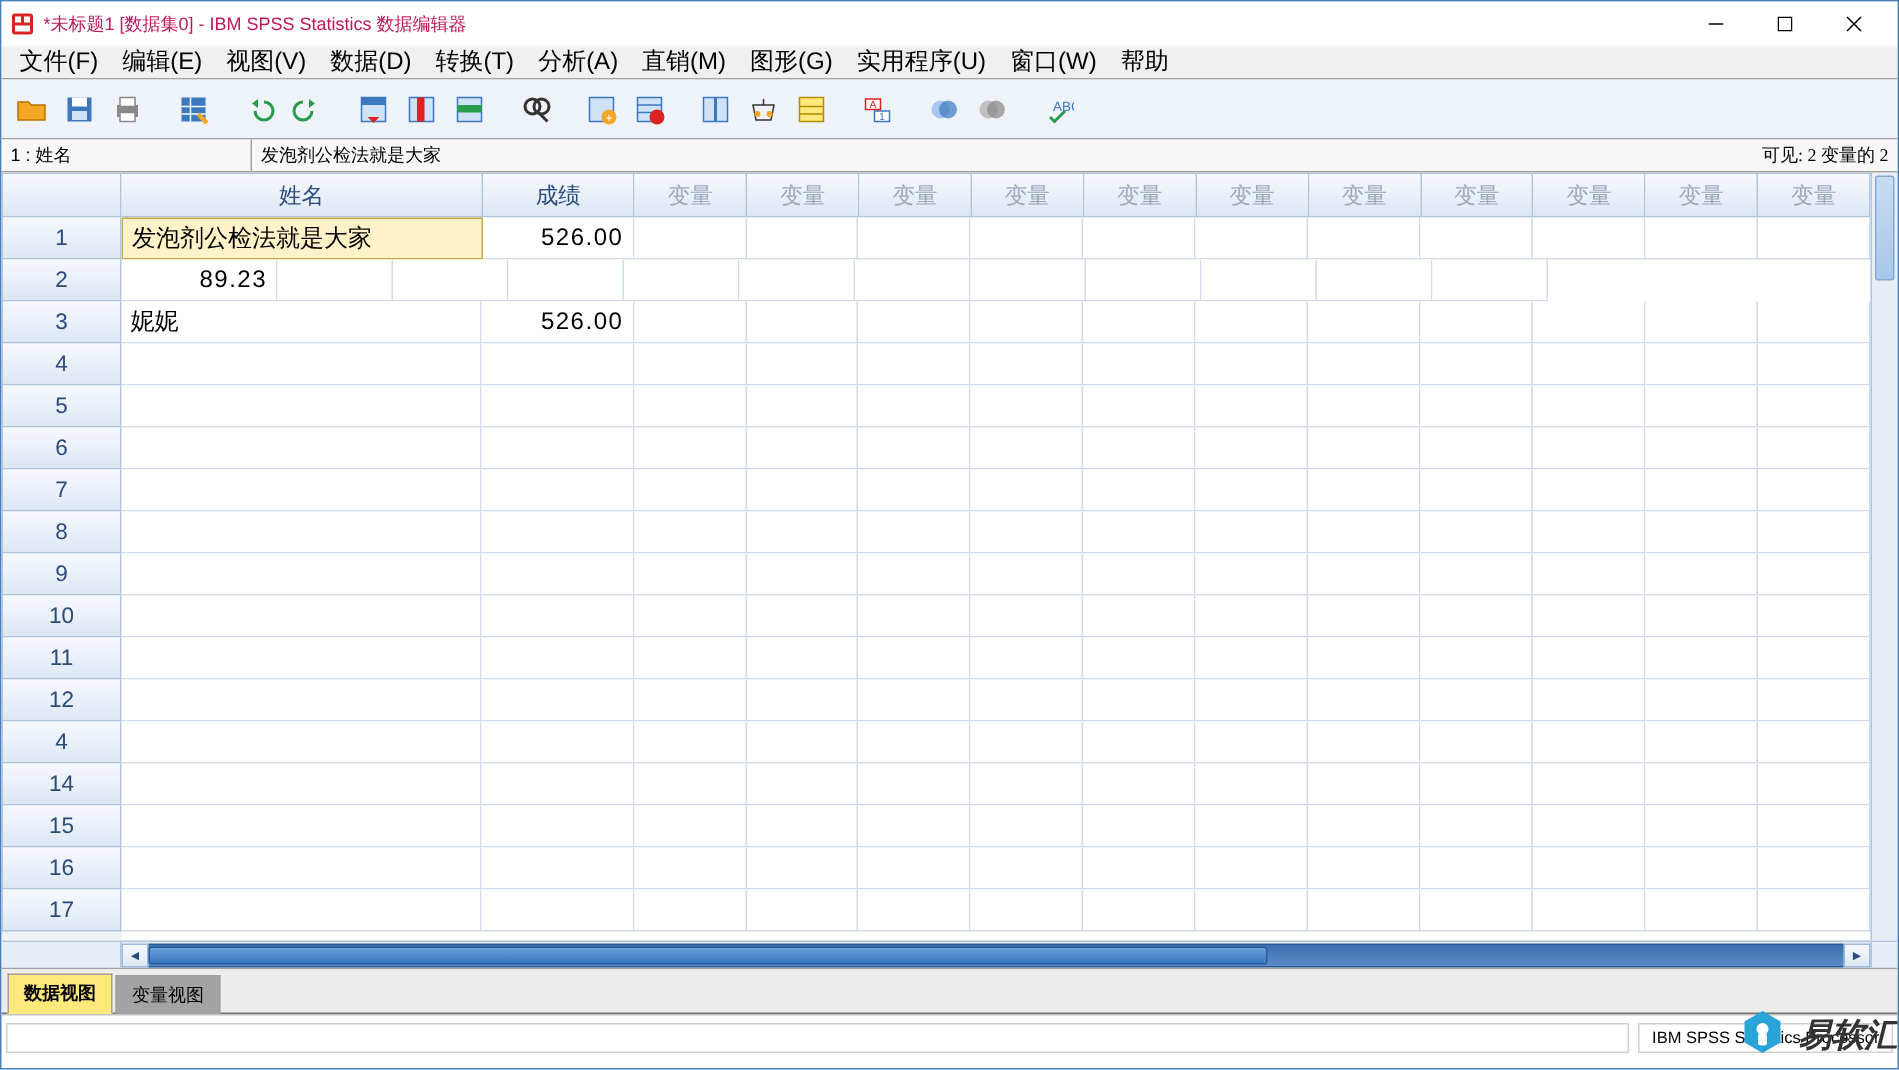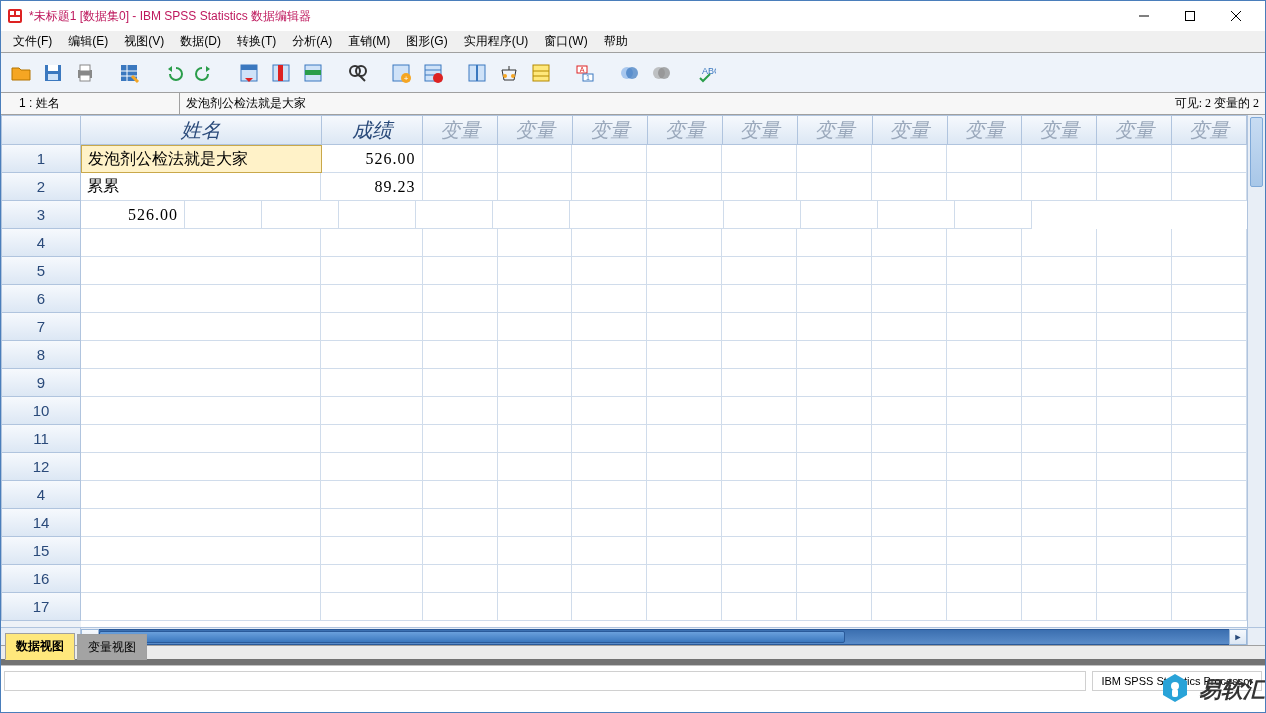--- a/index.html
+++ b/index.html
@@ -2,51 +2,51 @@
 <html><head>
 <meta charset="utf-8">
 <style>
 * { box-sizing: border-box; margin: 0; padding: 0; }
 body { font-family: "Microsoft YaHei", SimSun, Arial, sans-serif; font-size: 12px; background: #fff; overflow: hidden; width: 1266px; height: 713px; border: 1px solid #4a7ebb; position: relative; }
 .titlebar { height: 30px; display: flex; align-items: center; padding: 0 6px; background: #fff; }
 .titlebar .appicon { width: 16px; height: 16px; margin-right: 6px; }
 .titlebar .title { flex: 1; font-size: 12px; color: #be185d; }
 .winbtns { display: flex; gap: 0; }
 .winbtn { width: 46px; height: 28px; display: flex; align-items: center; justify-content: center; color: #000; }
-.menubar { height: 22px; border-bottom: 1px solid #a0a0a0; display: flex; align-items: center; padding: 0 4px; background: #f0f0f0; font-size: 12px; }
+.menubar { height: 22px; border-bottom: 1px solid #a0a0a0; display: flex; align-items: center; padding: 0 4px; background: #f0f0f0; font-size: 16px; }
 .menuitem { padding: 2px 8px; cursor: default; }
 .toolbar { height: 40px; background: #eef3fa; border-bottom: 1px solid #a0a0a0; display: flex; align-items: center; padding: 0 6px; gap: 4px; }
 .tbtn { width: 28px; height: 28px; display: flex; align-items: center; justify-content: center; border: 1px solid transparent; border-radius: 2px; }
 .tsep { width: 8px; }
 .cellbar { height: 22px; border-bottom: 1px solid #a0a0a0; display: flex; align-items: center; background: #f7f7f7; }
-.cellname { width: 167px; padding: 0 6px; font-size: 12px; border-right: 1px solid #a0a0a0; height: 100%; display: flex; align-items: center; margin-left: 12px; }
+.cellname { width: 167px; padding: 0 6px; font-size: 12px; border-right: 1px solid #a0a0a0; height: 100%; display: flex; align-items: center; }
 .cellvalue { flex: 1; padding: 0 6px; font-size: 12px; }
 .visible { padding: 0 6px; font-size: 12px; font-family: Liberation Serif, serif; }
 .gridwrap { position: relative; height: 531px; border-bottom: 1px solid #a0a0a0; display: flex; flex-direction: column; }
 .gridinner { flex: 1; display: flex; overflow: hidden; position: relative; }
 .rowhdrs { width: 80px; background: #eef2f7; }
 .corner { height: 30px; border: 1px solid #b0c4de; background: linear-gradient(#f6f9fd,#dce7f4); }
 .rowhdr { height: 28px; border: 1px solid #b0c4de; border-top: none; background: linear-gradient(#f6f9fd,#dce7f4); display: flex; align-items: center; justify-content: center; font-size: 15px; color: #2a4a7a; }
 .cols { flex: 1; overflow: hidden; }
 .colhdrs { height: 30px; display: flex; }
-.colhdr { border: 1px solid #b0c4de; border-left: none; background: linear-gradient(#f6f9fd,#dce7f4); display: flex; align-items: center; justify-content: center; font-size: 20px; color: #2a4a7a; font-style: italic; }
+.colhdr { border: 1px solid #b0c4de; border-left: none; background: linear-gradient(#f6f9fd,#dce7f4); display: flex; align-items: center; justify-content: center; font-size: 15px; color: #2a4a7a; }
 .colhdr.dim { color: #9aa8bb; }
 .datarow { height: 28px; display: flex; }
 .cell { border-right: 1px solid #d0dceb; border-bottom: 1px solid #d0dceb; display: flex; align-items: center; padding: 0 6px; font-size: 16px; font-family: SimSun, serif; background: #fff; }
 .cell.selected { background: #fff2c8; border: 1px solid #c9a84a; }
-.cell.num { justify-content: flex-end; font-family: Liberation Serif, serif; letter-spacing: 1px; text-align: center; }
+.cell.num { justify-content: flex-end; font-family: Liberation Sans, sans-serif; letter-spacing: 1px; text-align: center; }
 .vscroll { width: 18px; background: #e8eef6; border-left: 1px solid #b0c4de; position: relative; }
 .vscroll .thumb { position: absolute; left: 2px; right: 2px; top: 2px; height: 70px; background: linear-gradient(#c8dcf2,#a8c7e8); border: 1px solid #7fa9d8; border-radius: 2px; }
 .hscrollrow { height: 18px; display: flex; background: #e8eef6; border-top: 1px solid #b0c4de; }
 .hscrollrow .spacer { width: 80px; border-right: 1px solid #b0c4de; }
 .hscroll { flex: 1; position: relative; display:flex; align-items:center; }
 .hscroll .arrow { width: 18px; height: 16px; background: linear-gradient(#f6f9fd,#dce7f4); border:1px solid #9bb8da; display:flex;align-items:center;justify-content:center;font-size:9px;color:#2a4a7a;}
 .hscroll .track { flex:1; height:16px; background: linear-gradient(#3b6fb0,#5a8cc9); position:relative; border-top:1px solid #2a5a9a; border-bottom:1px solid #2a5a9a;}
 .hscroll .thumb { position:absolute; top:1px; bottom:1px; left:0; width:66%; background: linear-gradient(#6aa0dc,#3b78bf); border:1px solid #2a5a9a; border-radius:2px;}
-.tabs { height: 19px; background: #ececec; border-bottom: 6px solid #737373; display: flex; align-items: flex-end; padding: 0 4px; }
+.tabs { height: 30px; background: #ececec; border-bottom: 1px solid #737373; display: flex; align-items: flex-end; padding: 0 4px; }
 .tab { padding: 4px 10px; border: 1px solid #a0a0a0; border-bottom: none; margin-right: 2px; font-size: 12px; background: #a3a3a3; position: relative; top: 1px; }
 .tab.active { background: #ffe87c; font-weight: bold; border-bottom: 1px solid #ffe87c; }
 .statusbar { height: 30px; display: flex; align-items: center; border-top: 1px solid #c0c0c0; }
 .statusbar .l { flex: 1; border: 1px solid #d0d0d0; margin: 3px; height: 20px; }
 .statusbar .r { border: 1px solid #d0d0d0; margin: 3px; height: 20px; padding: 0 8px; display: flex; align-items: center; font-size: 11px; }
 .logo { position: absolute; right: 0; bottom: 4px; display: flex; align-items: center; gap: 6px; font-size: 22px; font-weight: bold; font-style: italic; color: #333; z-index: 10; }
 .col-name { width: 248px; }
 .col-score { width: 104px; }
 .col-var { width: 77px; }
 </style>
@@ -291,35 +291,35 @@
             <div class="cell col-var"></div>
             <div class="cell col-var"></div>
             <div class="cell col-var"></div>
             <div class="cell col-var"></div>
             <div class="cell col-var"></div>
             <div class="cell col-var"></div>
             <div class="cell col-var"></div>
             <div class="cell col-var"></div>
           </div>
           <div class="datarow">
-            <div class="cell col-name">累累</div>
             <div class="cell col-score num">89.23</div>
             <div class="cell col-var"></div>
             <div class="cell col-var"></div>
             <div class="cell col-var"></div>
             <div class="cell col-var"></div>
             <div class="cell col-var"></div>
             <div class="cell col-var"></div>
             <div class="cell col-var"></div>
             <div class="cell col-var"></div>
             <div class="cell col-var"></div>
             <div class="cell col-var"></div>
             <div class="cell col-var"></div>
           </div>
           <div class="datarow">
+            <div class="cell col-name">妮妮</div>
             <div class="cell col-score num">526.00</div>
             <div class="cell col-var"></div>
             <div class="cell col-var"></div>
             <div class="cell col-var"></div>
             <div class="cell col-var"></div>
             <div class="cell col-var"></div>
             <div class="cell col-var"></div>
             <div class="cell col-var"></div>
             <div class="cell col-var"></div>
             <div class="cell col-var"></div>

